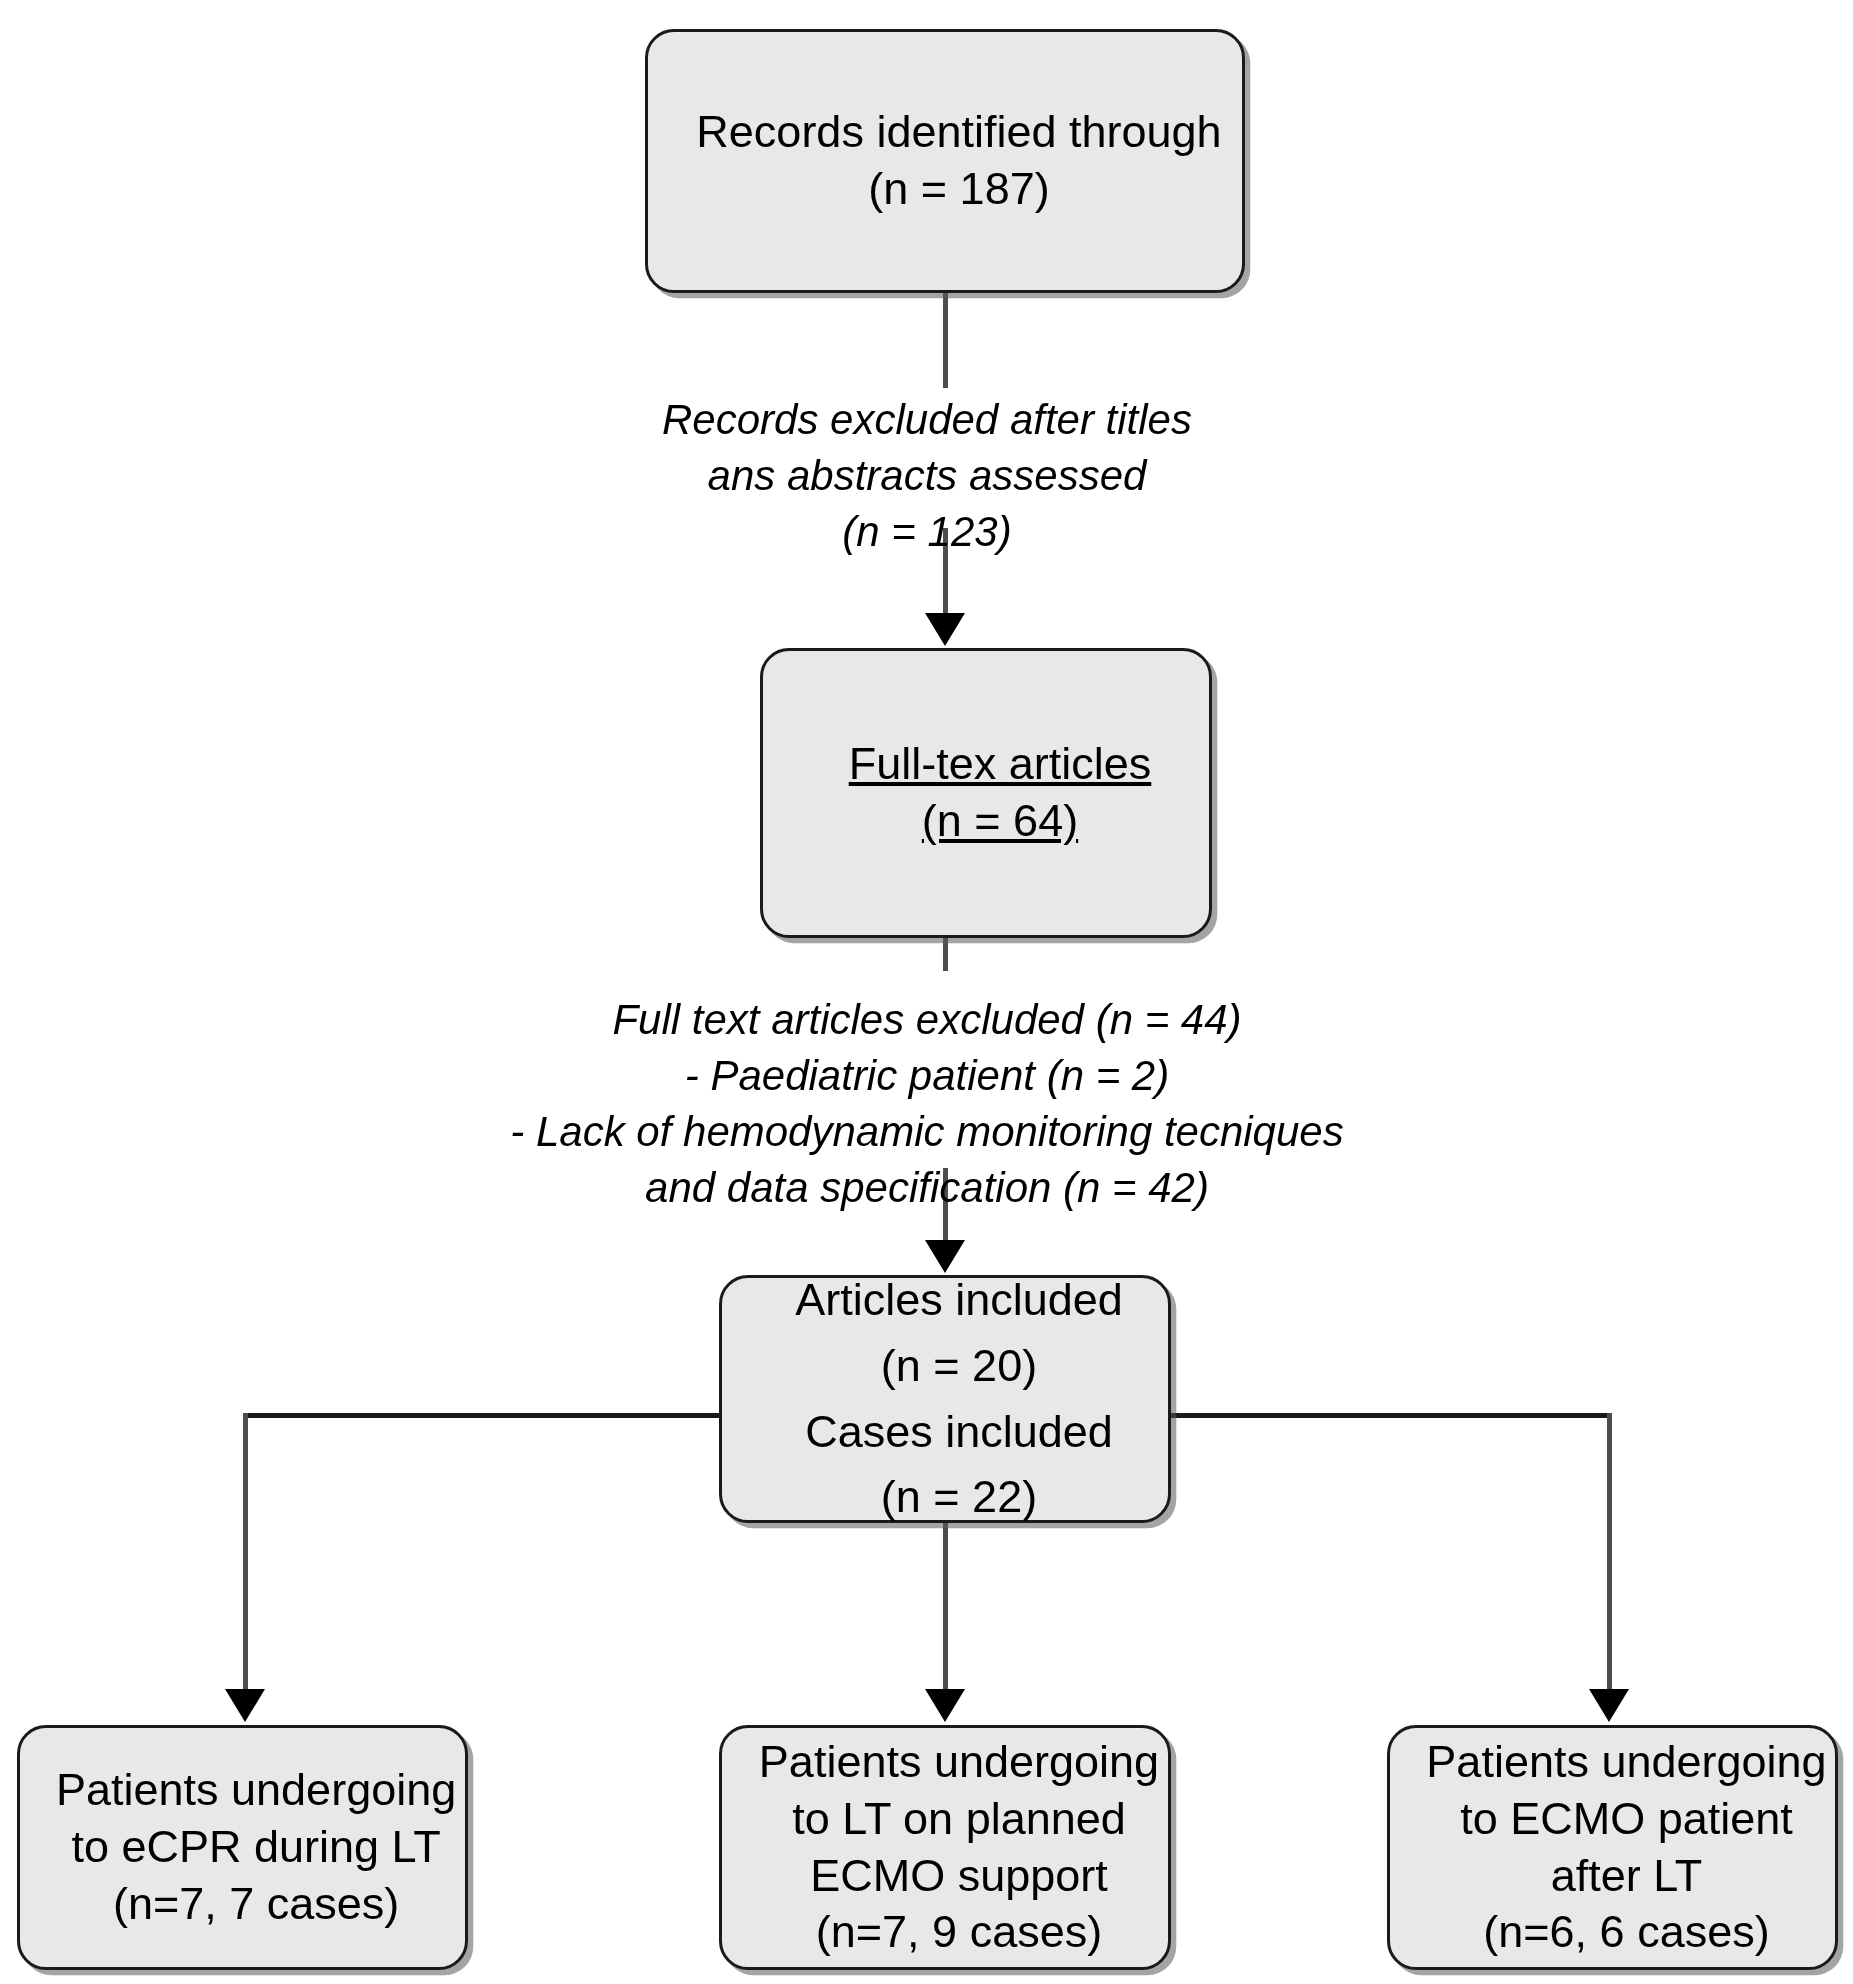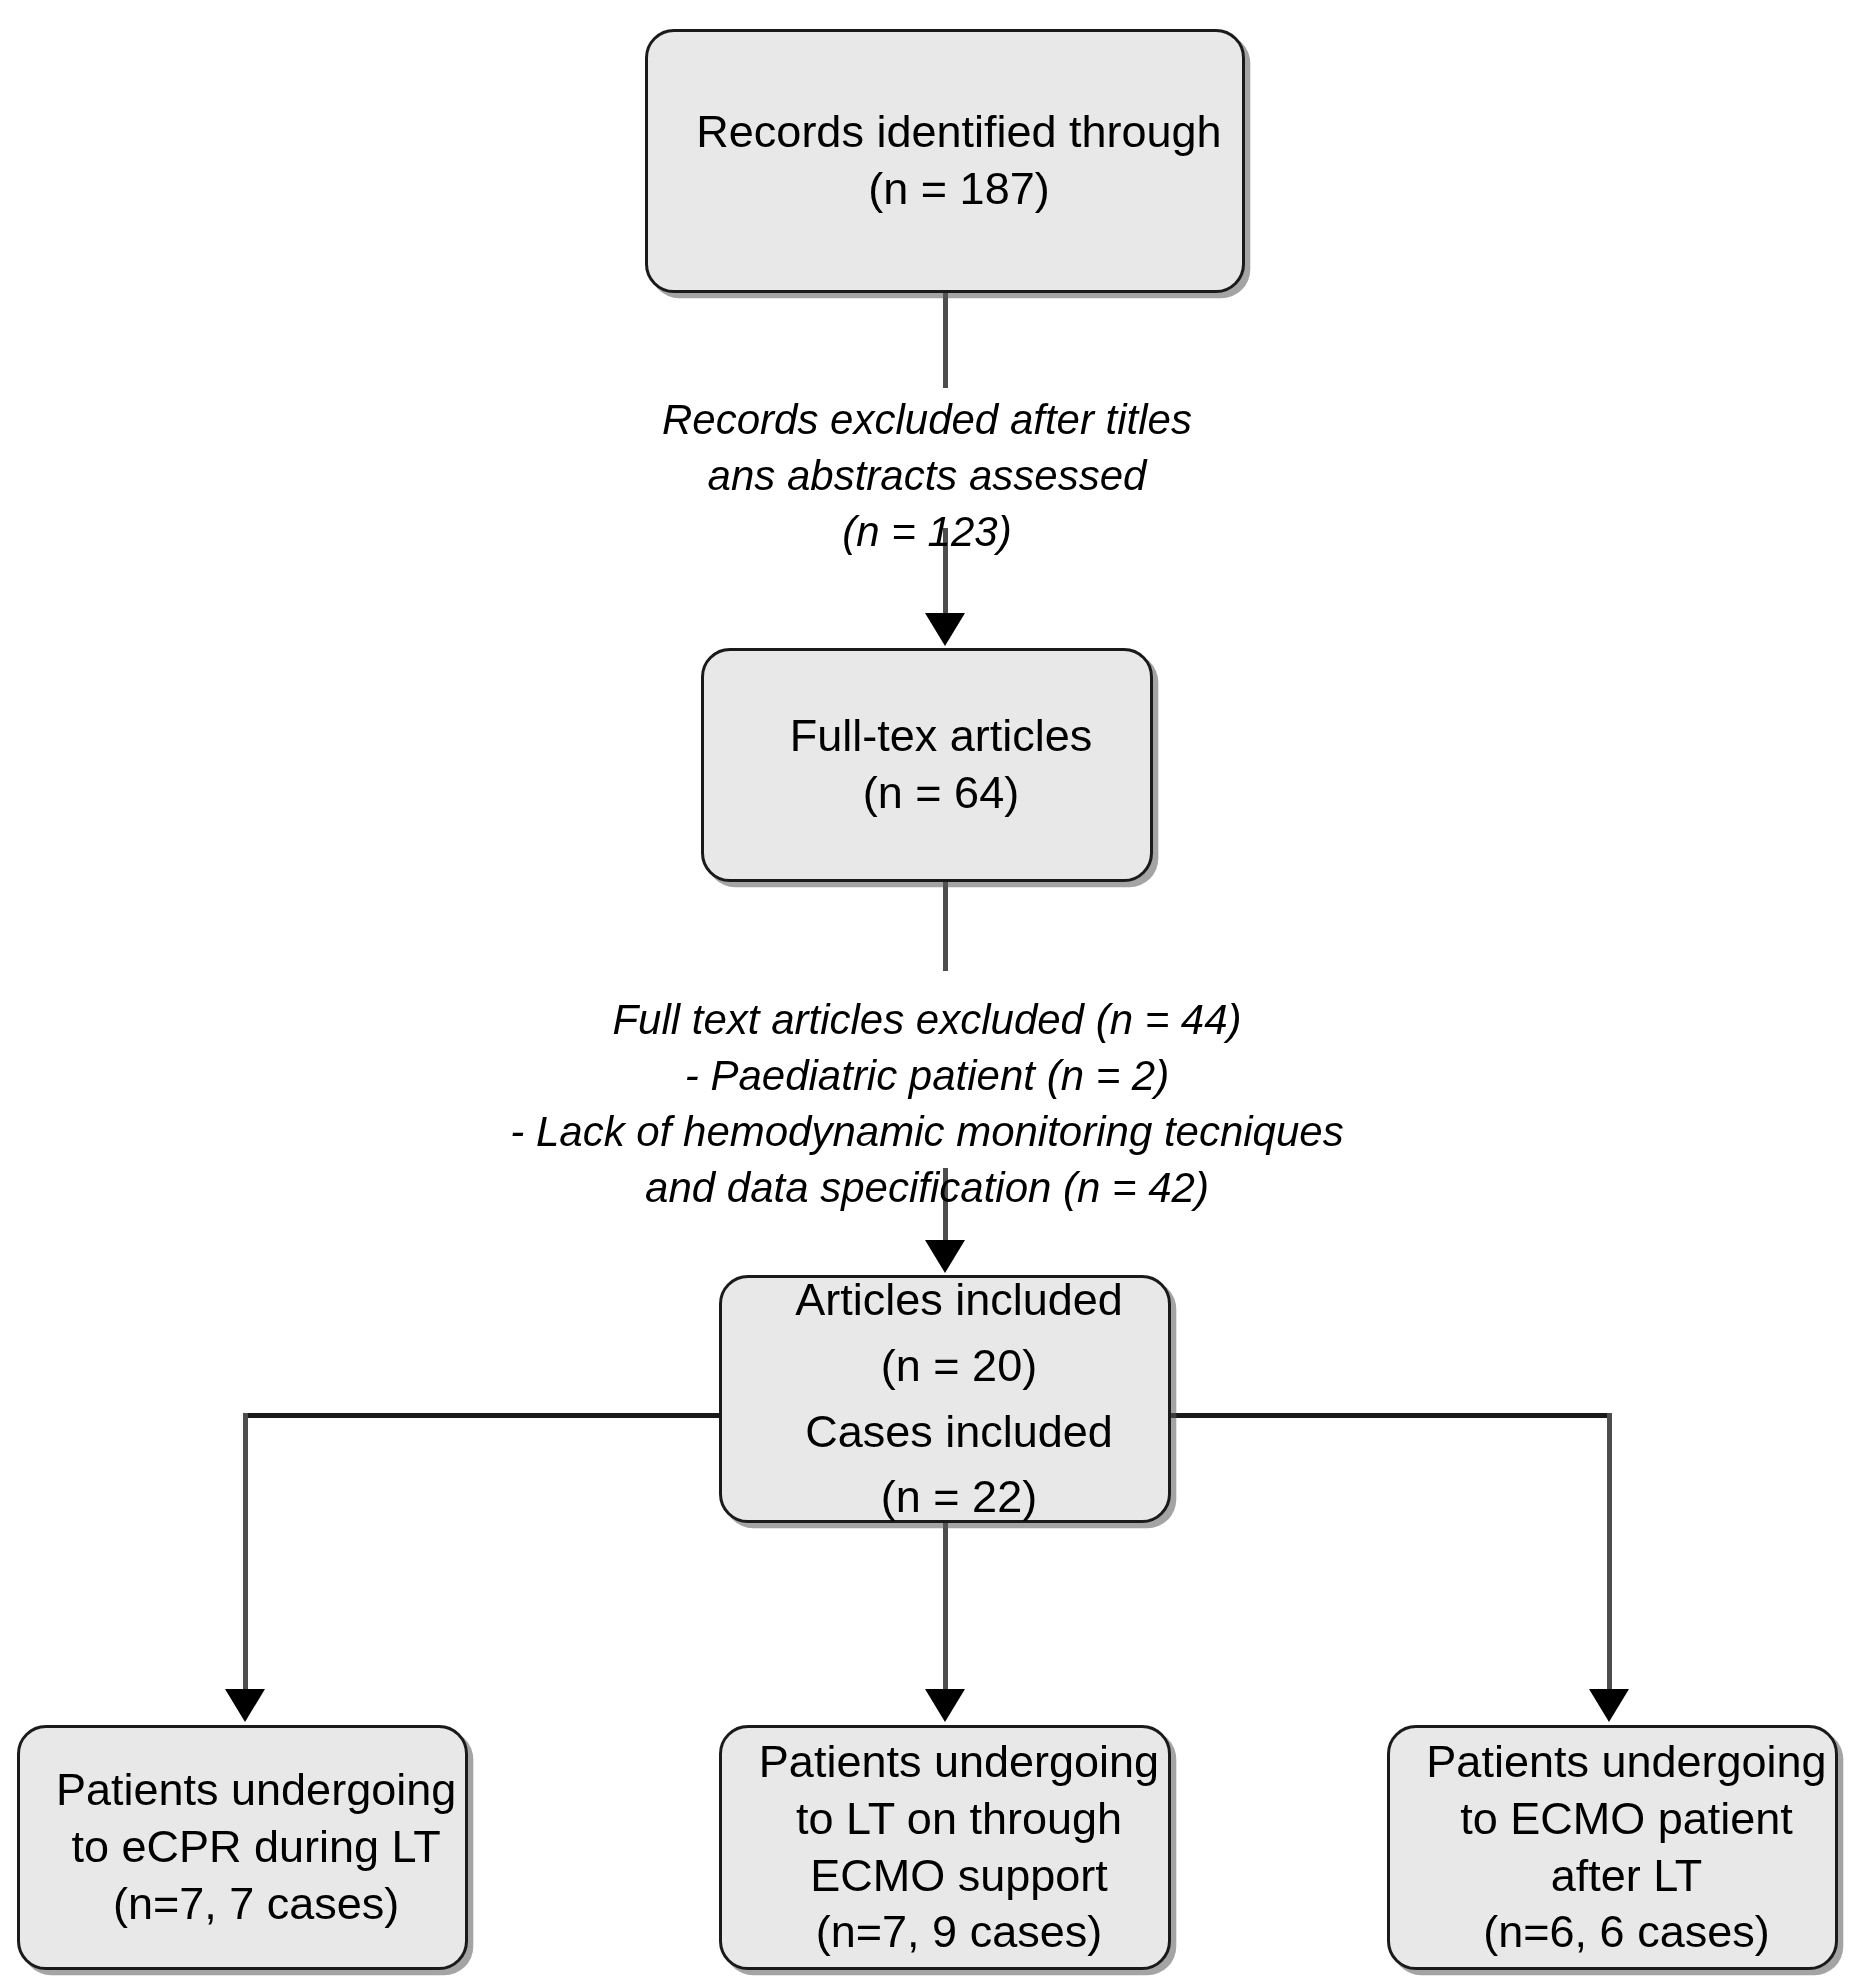--- a/index.html
+++ b/index.html
@@ -40,21 +40,21 @@
     display: block;
     white-space: nowrap;
   }
   
   .node .wide {
     margin-left: -19.6px;
     margin-right: -19.6px;
   }
 
   #node-identified { left: 645px;  top: 29px;   width: 600px; height: 264px; }
-  #node-fulltext   { left: 701px;  top: 648px;  width: 452px; height: 234px; }
+  #node-fulltext   { left: 760px;  top: 648px;  width: 452px; height: 290px; text-decoration: underline; }
   #node-included   { left: 719px;  top: 1275px; width: 452px; height: 248px; gap: 9px; }
   #node-ecpr       { left: 16.6px;   top: 1725px; width: 451px; height: 245px; }
   #node-planned    { left: 719px;  top: 1725px; width: 452px; height: 245px; }
   #node-after      { left: 1387px; top: 1725px; width: 451px; height: 245px; }
 
   
   .annotation {
     position: absolute;
     font-style: italic;
     font-size: 42px;
@@ -174,21 +174,21 @@
   </div>
 
   <div class="node" id="node-ecpr">
     <span class="ln">Patients undergoing</span>
     <span class="ln">to eCPR during LT</span>
     <span class="ln">(n=7, 7 cases)</span>
   </div>
 
   <div class="node" id="node-planned">
     <span class="ln">Patients undergoing</span>
-    <span class="ln">to LT on through</span>
+    <span class="ln">to LT on planned</span>
     <span class="ln">ECMO support</span>
     <span class="ln">(n=7, 9 cases)</span>
   </div>
 
   <div class="node" id="node-after">
     <span class="ln">Patients undergoing</span>
     <span class="ln">to ECMO patient</span>
     <span class="ln">after LT</span>
     <span class="ln">(n=6, 6 cases)</span>
   </div>

